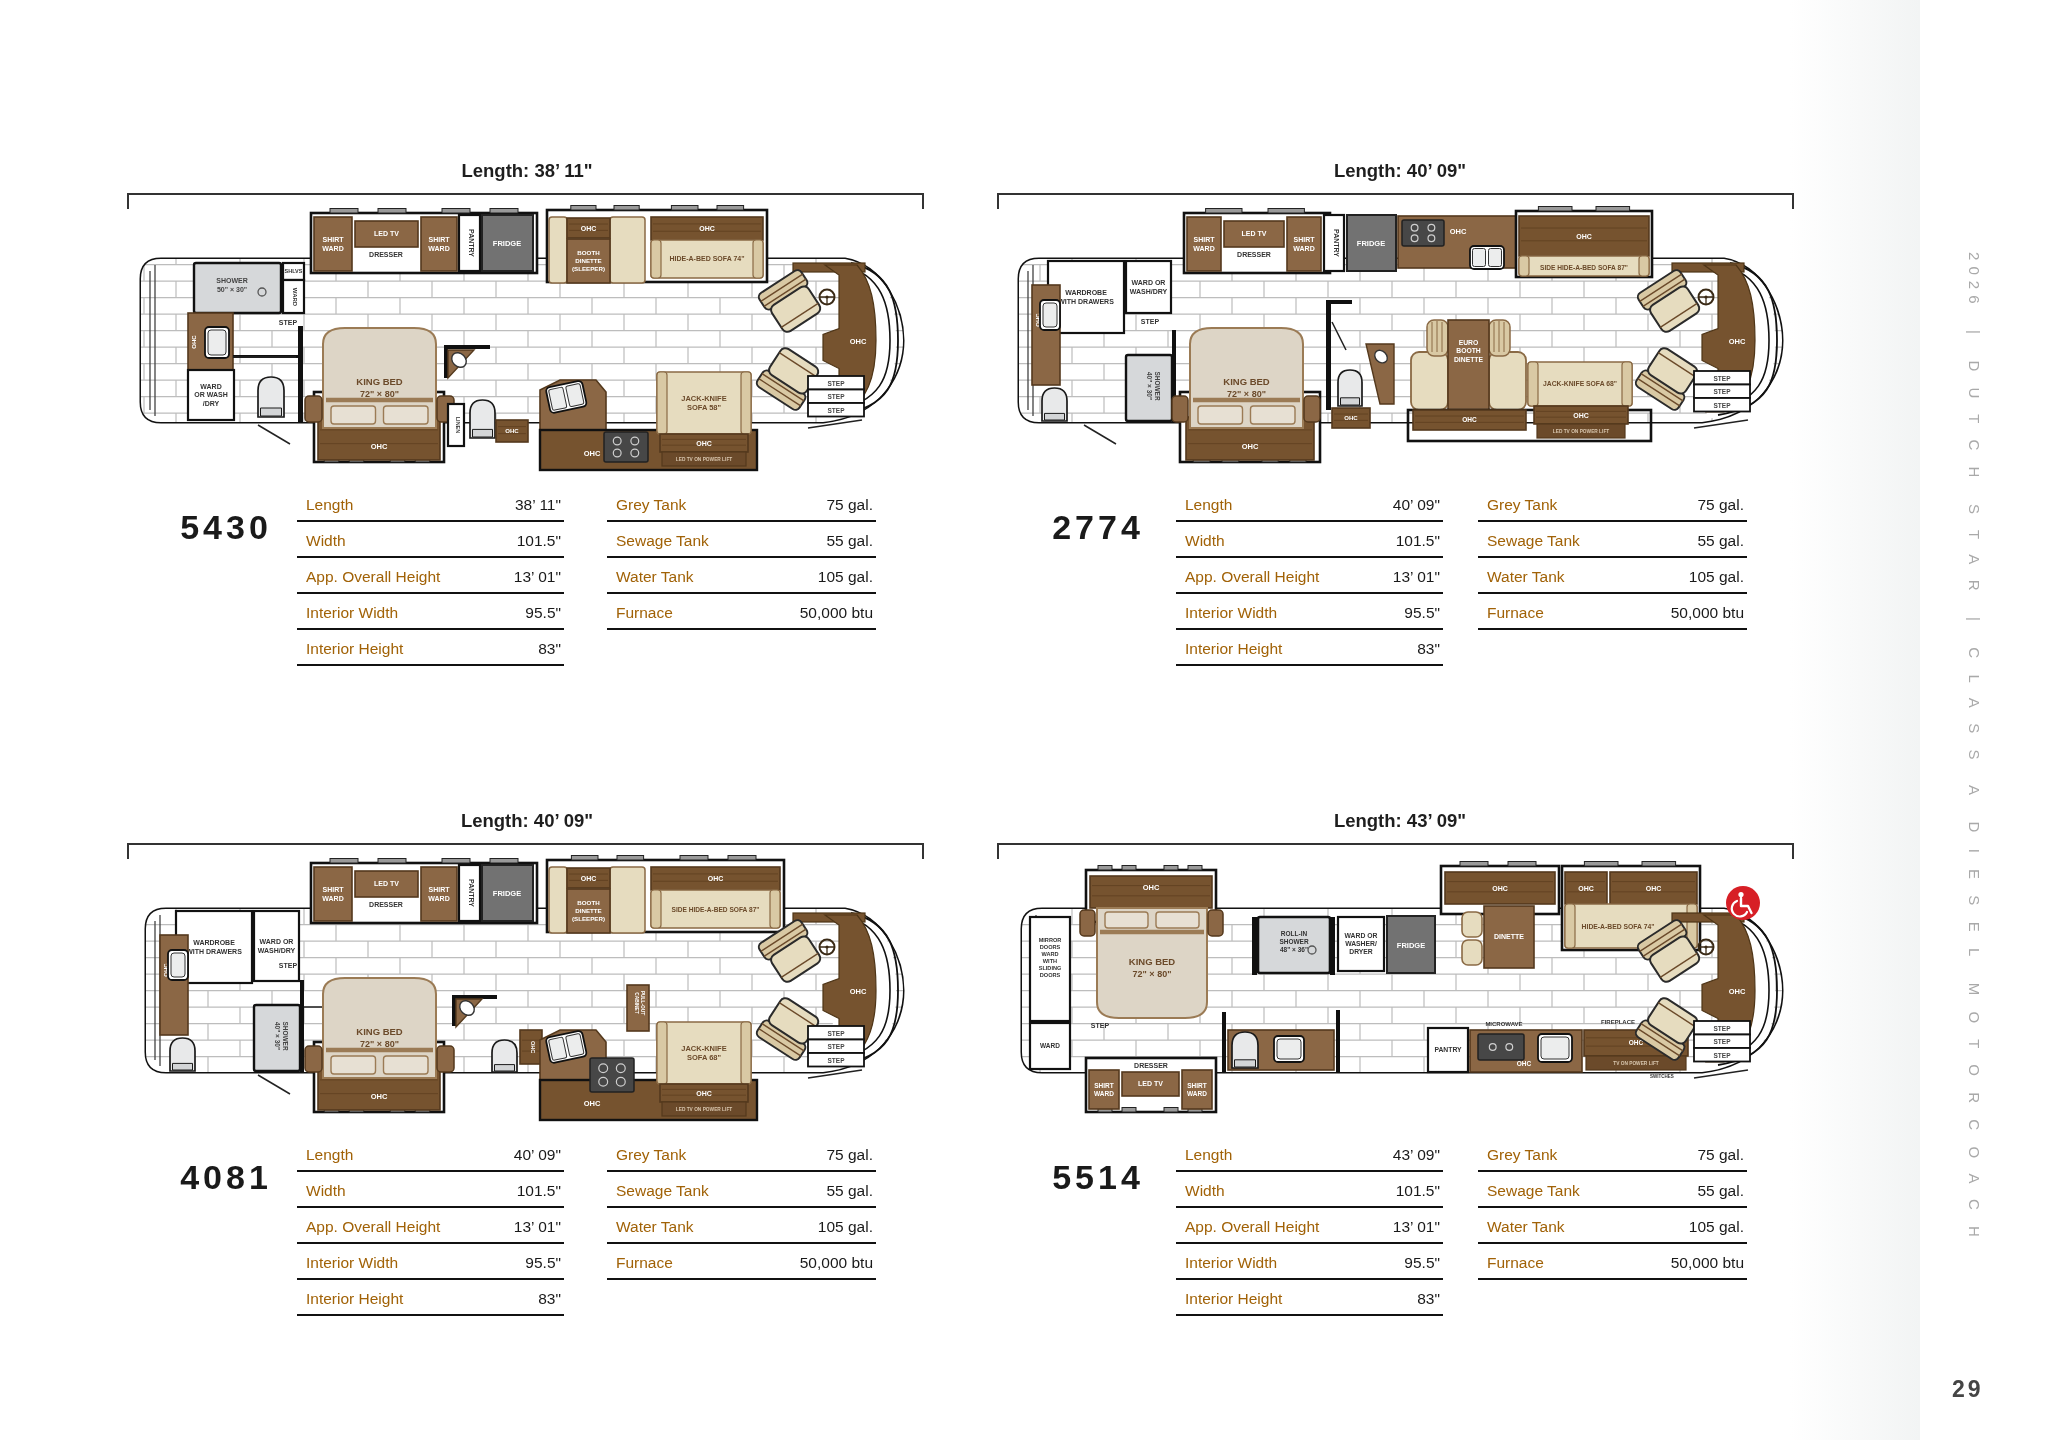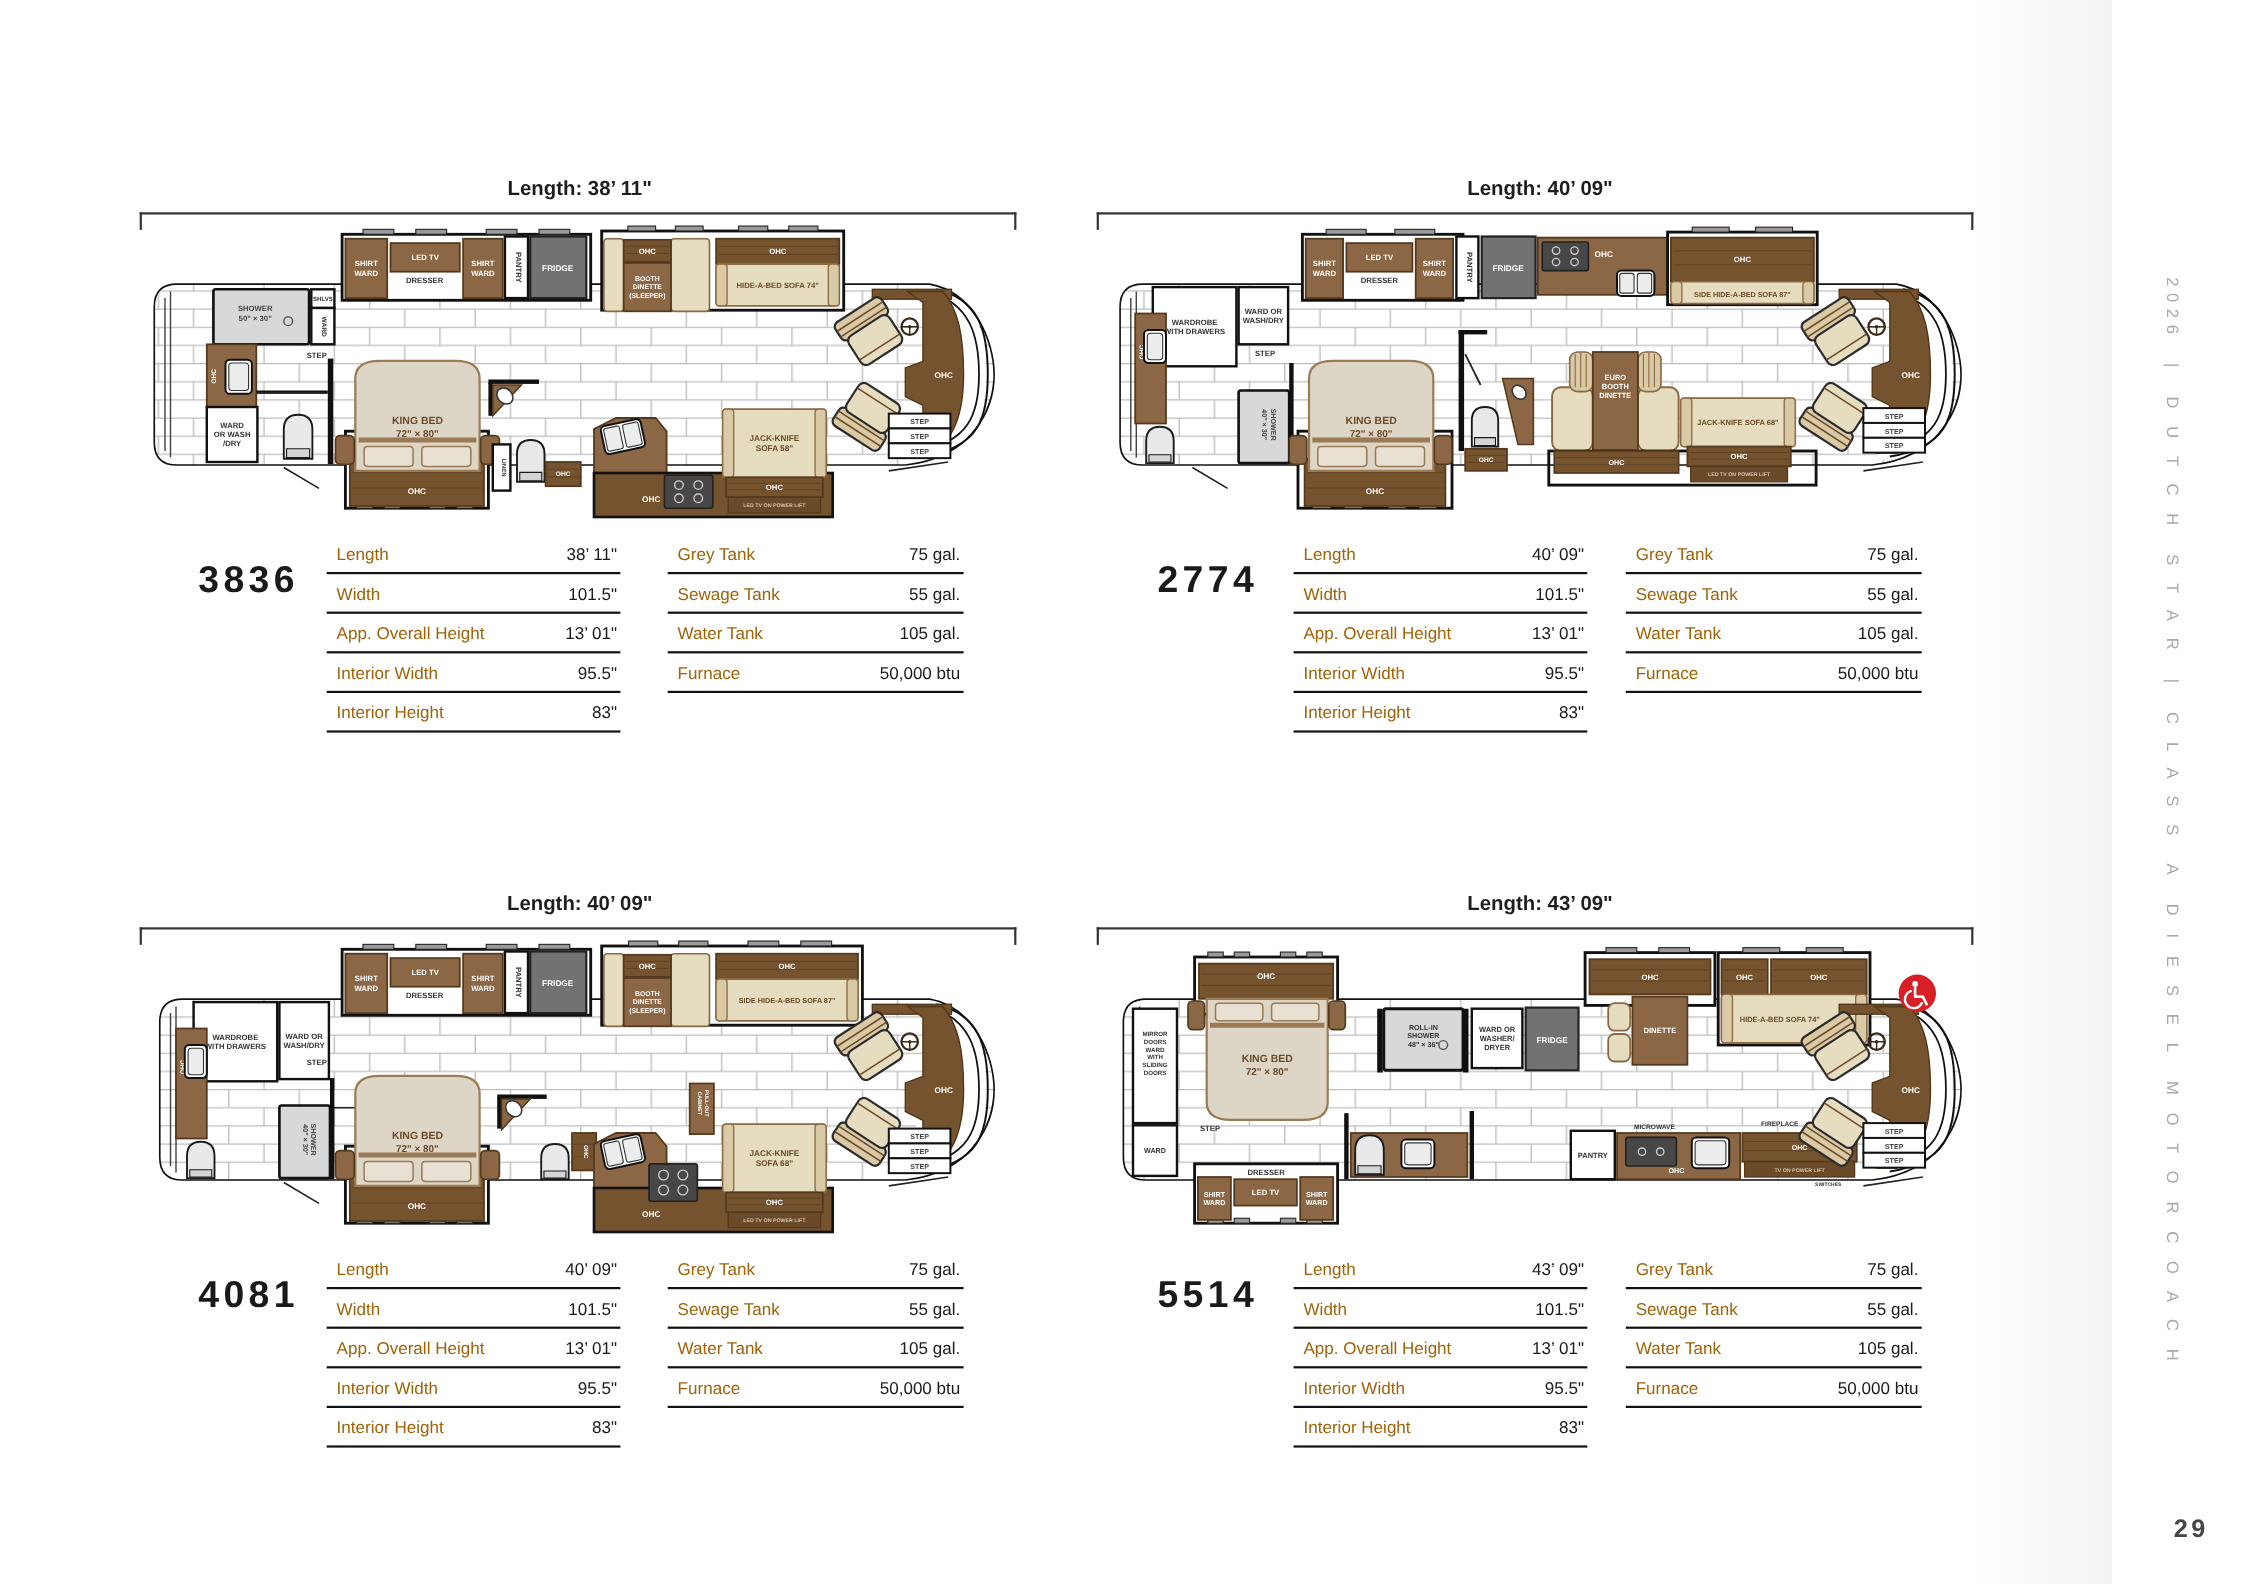--- a/index.html
+++ b/index.html
@@ -6,21 +6,21 @@
 .len{position:absolute;width:300px;text-align:center;font-size:18.5px;font-weight:bold;color:#1e1e1e;letter-spacing:0}
 .brk{position:absolute;height:14px;border-top:2.5px solid #333;border-left:2.5px solid #333;border-right:2.5px solid #333}
 .mdl{position:absolute;width:220px;text-align:center;font-size:34px;font-weight:bold;color:#1a1a1a;letter-spacing:4px}
 .tbl{position:absolute}
 .trow{height:34px;border-bottom:2px solid #111;position:relative}
 .tl{position:absolute;left:9px;bottom:6px;font-size:15.5px;color:#a16207}
 .tv{position:absolute;right:3px;bottom:6px;font-size:15.5px;color:#1a1a1a}
 .vside{position:absolute;left:1893px;top:252px;width:160px;height:1000px}
 .vside span{position:absolute;left:90px;top:0;transform-origin:0 0;transform:rotate(90deg);font-size:15px;letter-spacing:6.05px;color:#a9a9a9;white-space:nowrap}
 .shade{position:absolute;left:1790px;top:0;width:130px;height:1440px;background:linear-gradient(to right,rgba(242,243,243,0),#f2f4f4)}
-.pgno{position:absolute;left:1952px;top:1376px;width:80px;text-align:center;font-size:23px;font-weight:bold;color:#454545;letter-spacing:3px}
+.pgno{position:absolute;left:1952px;top:1376px;width:80px;font-size:23px;font-weight:bold;color:#454545;letter-spacing:3px}
 </style></head><body>
 <div id="page">
 
 <div class="shade"></div>
 <svg width="2051" height="1440" viewBox="0 0 2051 1440" style="position:absolute;left:0;top:0">
 <defs>
         <pattern id="brick" width="64" height="33" patternUnits="userSpaceOnUse">
           <rect width="64" height="33" fill="#fff"></rect>
           <path d="M0,0.6H64M0,17.1H64M16,0.6V17.1M48,17.1V33.6" stroke="#bdbdbd" stroke-width="1.2" fill="none"></path>
         </pattern>
@@ -768,21 +768,21 @@
       <circle cx="1741" cy="894.5" r="2.6" fill="#fff"></circle>
       <path d="M1741,898 v8 h7 l3.5,7" stroke="#fff" stroke-width="2.4" fill="none" stroke-linecap="round" stroke-linejoin="round"></path>
       <path d="M1737,901 a8,8 0 1 0 10,11" stroke="#fff" stroke-width="2.2" fill="none" stroke-linecap="round"></path>
 
 </svg>
 
 <div class="len" style="left:377px;top:160px">Length: 38’ 11"</div>
 
 <div class="brk" style="left:127px;top:193px;width:793px"></div>
 
-<div class="mdl" style="left:116px;top:508px">3836</div>
+<div class="mdl" style="left:116px;top:508px">5430</div>
 
 <div class="tbl" style="left:297px;top:486px">
       <div class="trow" style="width:267px">
         <span class="tl">Length</span>
         <span class="tv">38’ 11"</span>
       </div>
       <div class="trow" style="width:267px">
         <span class="tl">Width</span>
         <span class="tv">101.5"</span>
       </div>

